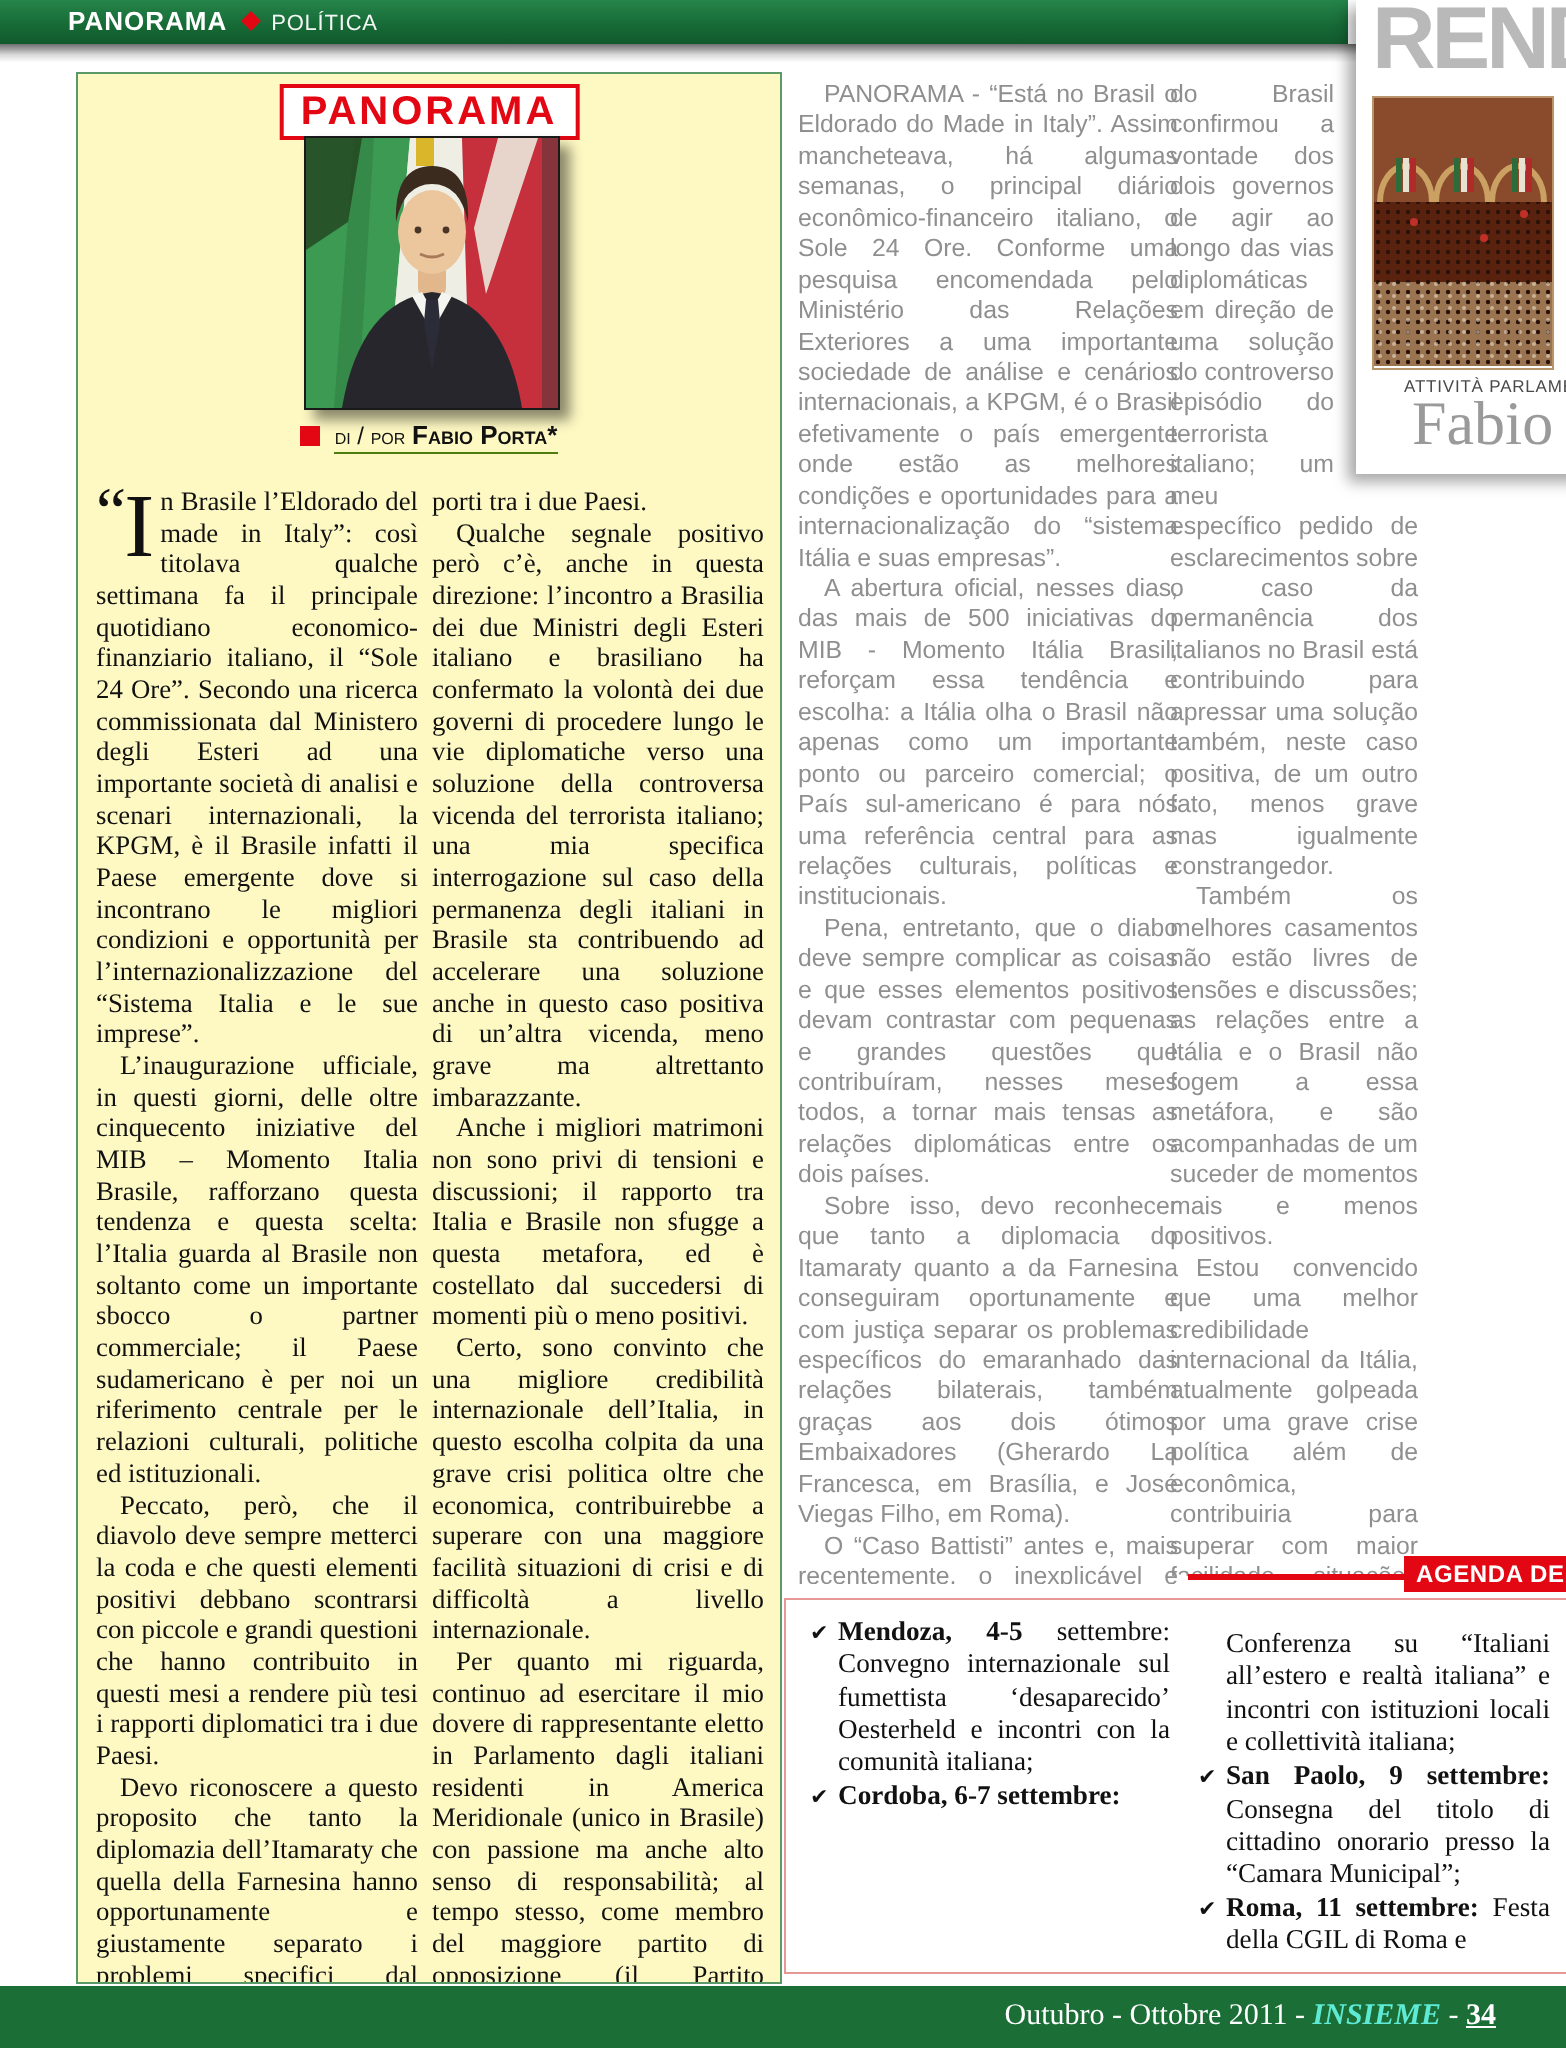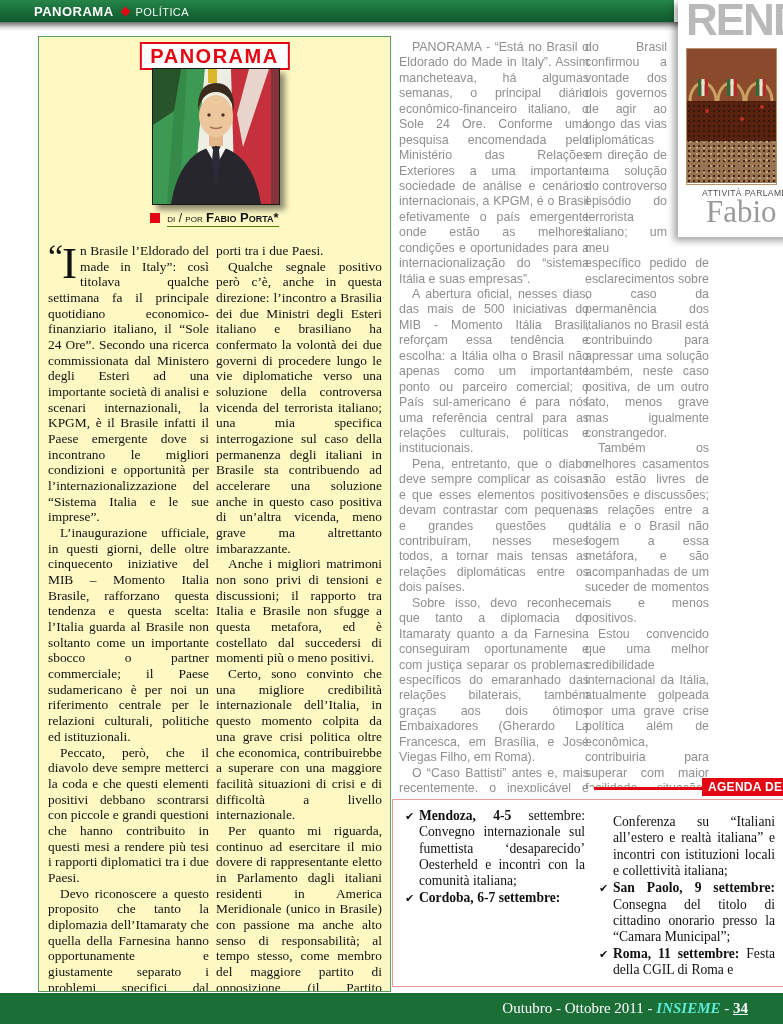--- a/index.html
+++ b/index.html
@@ -135,21 +135,21 @@
       <p>L’inaugurazione ufficiale, in questi giorni, delle oltre cinquecento iniziative del MIB – Momento Italia Brasile, rafforzano questa tendenza e questa scelta: l’Italia guarda al Brasile non soltanto come un importante sbocco o partner commerciale; il Paese sudamericano è per noi un riferimento centrale per le relazioni culturali, politiche ed istituzionali.</p>
       <p>Peccato, però, che il diavolo deve sempre metterci la coda e che questi elementi positivi debbano scontrarsi con piccole e grandi questioni che hanno contribuito in questi mesi a rendere più tesi i rapporti diplomatici tra i due Paesi.</p>
       <p>Devo riconoscere a questo proposito che tanto la diplomazia dell’Itamaraty che quella della Farnesina hanno opportunamente e giustamente separato i problemi specifici dal complesso delle relazioni bilaterali, anche grazie ai due ottimi Ambasciatori (Gherardo La Francesca a Brasilia, Josè Viegas Filho a Roma).</p>
 
     </div>
 
     <div class="colit c2">
       <p class="first">porti tra i due Paesi.</p>
       <p>Qualche segnale positivo però c’è, anche in questa direzione: l’incontro a Brasilia dei due Ministri degli Esteri italiano e brasiliano ha confermato la volontà dei due governi di procedere lungo le vie diplomatiche verso una soluzione della controversa vicenda del terrorista italiano; una mia specifica interrogazione sul caso della permanenza degli italiani in Brasile sta contribuendo ad accelerare una soluzione anche in questo caso positiva di un’altra vicenda, meno grave ma altrettanto imbarazzante.</p>
       <p>Anche i migliori matrimoni non sono privi di tensioni e discussioni; il rapporto tra Italia e Brasile non sfugge a questa metafora, ed è costellato dal succedersi di momenti più o meno positivi.</p>
-      <p>Certo, sono convinto che una migliore credibilità internazionale dell’Italia, in questo momento colpita da una grave crisi politica oltre che economica, contribuirebbe a superare con una maggiore facilità situazioni di crisi e di difficoltà a livello internazionale.</p>
+      <p>Certo, sono convinto che una migliore credibilità internazionale dell’Italia, in questo escolha colpita da una grave crisi politica oltre che economica, contribuirebbe a superare con una maggiore facilità situazioni di crisi e di difficoltà a livello internazionale.</p>
       <p>Per quanto mi riguarda, continuo ad esercitare il mio dovere di rappresentante eletto in Parlamento dagli italiani residenti in America Meridionale (unico in Brasile) con passione ma anche alto senso di responsabilità; al tempo stesso, come membro del maggiore partito di opposizione (il Partito Democratico) mantengo le mie critiche all’attuale governo, lavorando perché alla prossima consultazione elettorale una nuova e diversa coalizione di partiti possa mettersi alla guida del Paese.</p>
 
     </div>
   </div>
 
   <div class="colpt c3">
     <p>PANORAMA - “Está no Brasil o Eldorado do Made in Italy”. Assim mancheteava, há algumas semanas, o principal diário econômico-financeiro italiano, o Sole 24 Ore. Conforme uma pesquisa encomendada pelo Ministério das Relações Exteriores a uma importante sociedade de análise e cenários internacionais, a KPGM, é o Brasil efetivamente o país emergente onde estão as melhores condições e oportunidades para a internacionalização do “sistema Itália e suas empresas”.</p>
     <p>A abertura oficial, nesses dias, das mais de 500 iniciativas do MIB - Momento Itália Brasil, reforçam essa tendência e escolha: a Itália olha o Brasil não apenas como um importante ponto ou parceiro comercial; o País sul-americano é para nós uma referência central para as relações culturais, políticas e institucionais.</p>
     <p>Pena, entretanto, que o diabo deve sempre complicar as coisas e que esses elementos positivos devam contrastar com pequenas e grandes questões que contribuíram, nesses meses todos, a tornar mais tensas as relações diplomáticas entre os dois países.</p>
     <p>Sobre isso, devo reconhecer que tanto a diplomacia do Itamaraty quanto a da Farnesina conseguiram oportunamente e com justiça separar os problemas específicos do emaranhado das relações bilaterais, também graças aos dois ótimos Embaixadores (Gherardo La Francesca, em Brasília, e José Viegas Filho, em Roma).</p>

